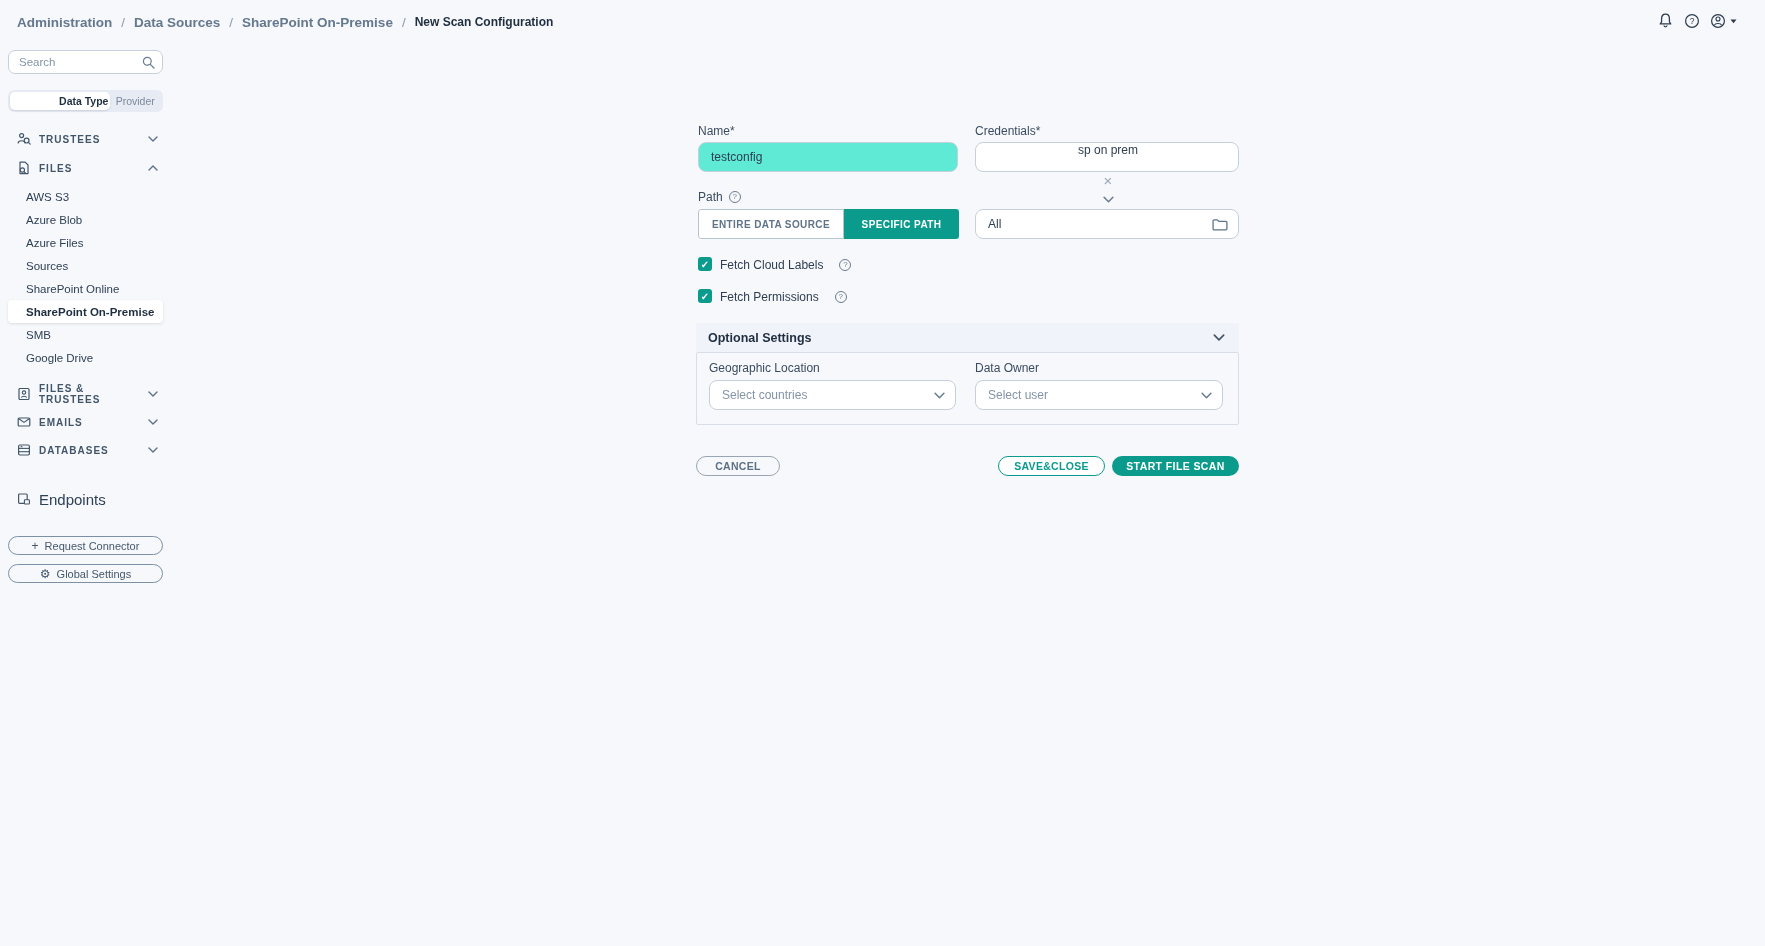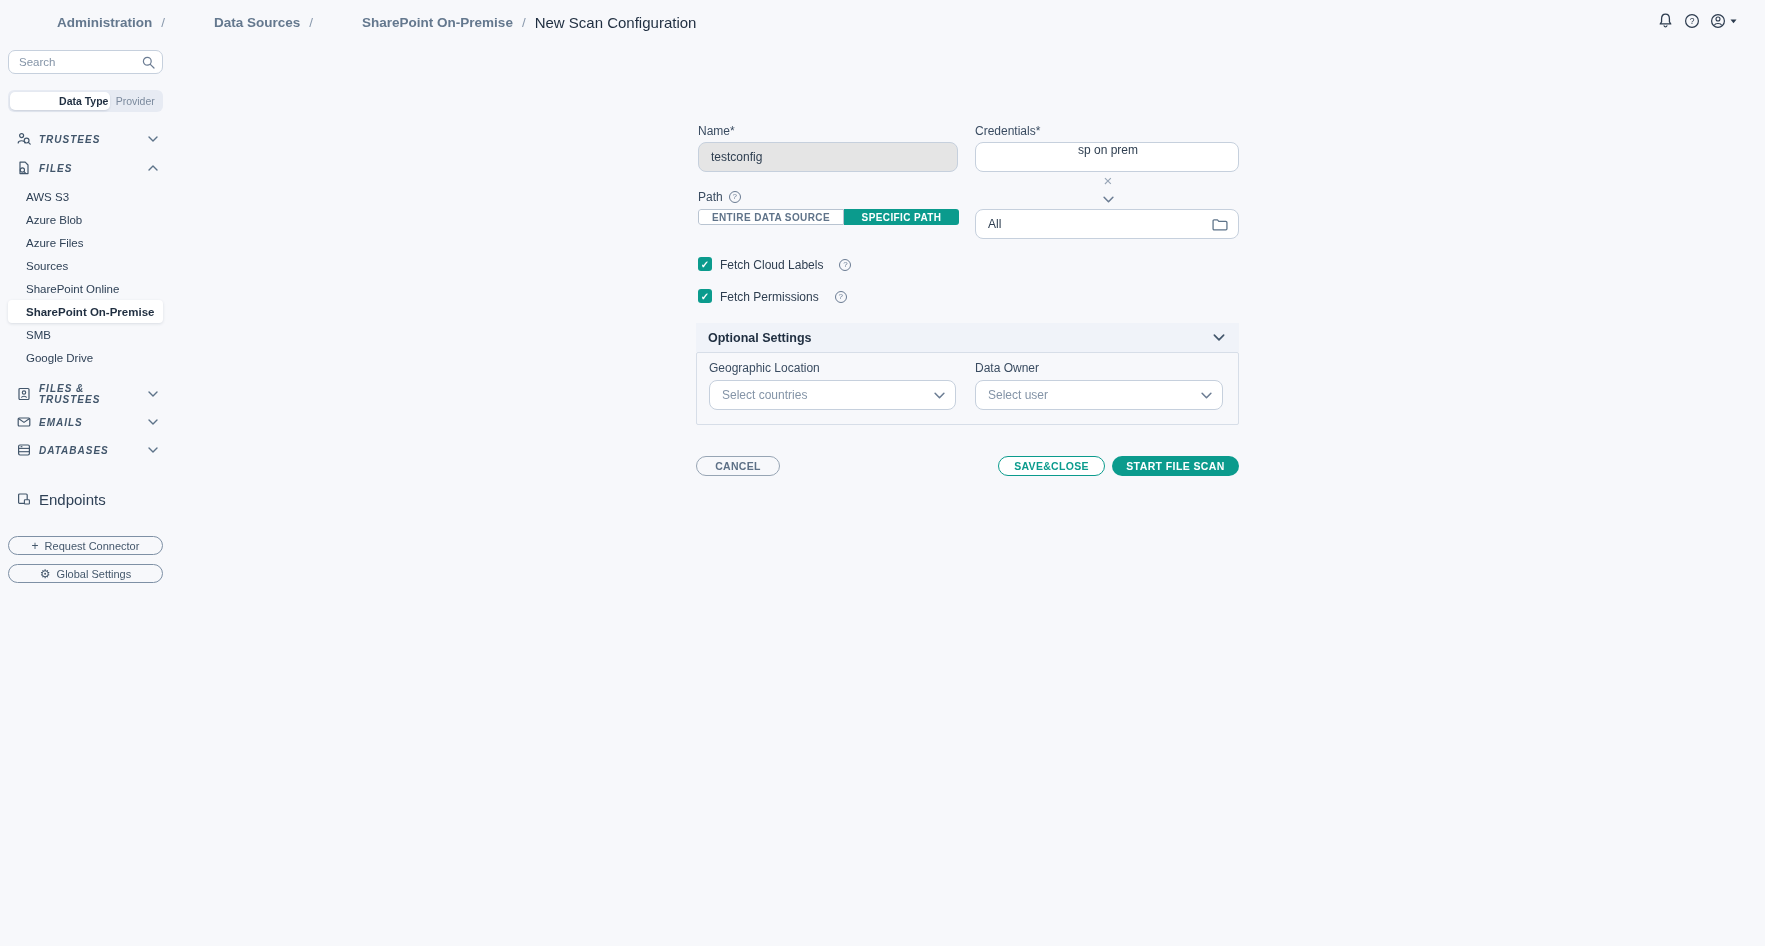--- a/index.html
+++ b/index.html
@@ -12,68 +12,68 @@
     --slate:#5d7389;
     --muted:#8494a7;
   }
   *{box-sizing:border-box;}
   html,body{margin:0;padding:0;}
   body{background:var(--bg);font-family:"Liberation Sans",sans-serif;color:var(--text);}
   .stage{position:relative;width:1765px;height:946px;background:var(--bg);overflow:hidden;}
 
   
   .breadcrumb{position:absolute;left:17px;top:11px;height:22px;display:flex;align-items:center;gap:9px;font-size:13.5px;}
-  .breadcrumb a{color:#64788e;font-weight:600;text-decoration:none;cursor:pointer;margin-left:40px;}
+  .breadcrumb a{color:#64788e;font-weight:600;text-decoration:none;cursor:pointer;}
   .breadcrumb .sep{color:#8b9bae;font-weight:400;}
-  .breadcrumb .current{color:var(--text-dark);font-weight:400;font-size:15px;}
+  .breadcrumb .current{color:var(--text-dark);font-weight:700;font-size:12px;}
   .top-icons{position:absolute;right:28px;top:12px;display:flex;align-items:center;gap:10px;color:#2c3b4e;}
   .top-icons .icn{display:flex;align-items:center;cursor:pointer;}
 
   
   .sidebar{position:absolute;left:8px;top:0;width:155px;height:946px;}
   .search-wrap{position:absolute;left:0;top:50px;width:155px;height:24px;}
   .search-wrap input{width:155px;height:24px;border:1px solid var(--border);border-radius:7px;background:#fff;
     font:11.5px "Liberation Sans",sans-serif;color:var(--text);padding:0 26px 0 10px;outline:none;}
   .search-wrap input::placeholder{color:var(--muted);}
   .search-wrap .mag{position:absolute;right:8px;top:6px;color:#6b7c93;}
 
   .tabgroup{position:absolute;left:0;top:90px;width:155px;height:22px;background:#e7ebf3;border-radius:6px;
     display:flex;align-items:center;padding:2px;}
   .tab{flex:1;height:18px;display:flex;align-items:center;justify-content:center;font-size:10.5px;cursor:pointer;}
   .tab.sel{background:#fff;border-radius:5px;font-weight:700;color:var(--text-dark);box-shadow:0 1px 2px rgba(44,62,88,.15);padding-left:48px;}
   .tab.unsel{color:#7b8a9d;}
 
   .nav-section{position:absolute;left:0;width:155px;height:24px;display:flex;align-items:center;gap:8px;
     padding:0 5px 0 9px;cursor:pointer;color:#42566b;}
-  .nav-section .lbl{font-size:10px;font-weight:700;letter-spacing:1px;color:#42566b;font-style:italic;}
+  .nav-section .lbl{font-size:10px;font-weight:700;letter-spacing:1px;color:#42566b;}
   .nav-section .chev{margin-left:auto;color:#5d7389;display:flex;}
   .nav-item{position:absolute;left:0;width:155px;height:23px;display:flex;align-items:center;padding-left:18px;
     font-size:11.5px;color:#2f4156;cursor:pointer;border-radius:4px;}
   .nav-item.selected{background:#fff;font-weight:700;color:var(--text-dark);box-shadow:0 1px 3px rgba(44,62,88,.14);}
 
   .side-btn{position:absolute;left:0;width:155px;height:19px;border:1px solid #7e90a5;border-radius:10px;
     background:transparent;display:flex;align-items:center;justify-content:center;gap:6px;
     font-size:11px;color:#44576b;cursor:pointer;}
   .side-btn .g{font-size:12px;line-height:1;color:#44576b;}
 
   
   .fld-label{position:absolute;font-size:12px;color:#3a4c61;display:flex;align-items:center;gap:6px;}
-  .text-input{position:absolute;height:30px;border:1px solid var(--border);border-radius:8px;background:#e5e5e5;
+  .text-input{position:absolute;height:30px;border:1px solid var(--border);border-radius:8px;background:#5eead4;
     font:12px "Liberation Sans",sans-serif;color:var(--text);padding:0 12px;outline:none;}
   .select{position:absolute;height:30px;border:1px solid var(--border);border-radius:8px;background:#fff;
     display:flex;align-items:center;padding:0 10px 0 12px;font-size:12px;color:var(--text);cursor:pointer;gap:8px;}
   .select .ph{color:var(--muted);}
   .select .spacer{flex:1;}
   .select .x{color:#97a5b6;font-size:13px;line-height:1;cursor:pointer;}
   .select .chev{color:#6b7c93;display:flex;}
 
   .qmark{width:12px;height:12px;border:1px solid #6b7c93;border-radius:50%;color:#6b7c93;
     font-size:8px;line-height:1;display:inline-flex;align-items:center;justify-content:center;flex:none;}
 
-  .toggle{position:absolute;left:698px;top:209px;height:16px;display:flex;border-radius:3px;overflow:hidden;}
+  .toggle{position:absolute;left:698px;top:209px;height:30px;display:flex;border-radius:3px;overflow:hidden;}
   .tg{display:flex;align-items:center;justify-content:center;font-size:10px;font-weight:700;letter-spacing:.4px;cursor:pointer;}
   .tg.off{width:146px;background:#fff;border:1px solid #b9c4d1;color:#5f7389;border-radius:3px 0 0 3px;}
   .tg.on{width:115px;background:var(--accent);color:#fff;}
 
   .cbx{position:absolute;width:14px;height:14px;background:var(--accent);border-radius:3px;color:#fff;
     font-size:10px;font-weight:700;display:flex;align-items:center;justify-content:center;cursor:pointer;}
   .cbx-label{position:absolute;font-size:12px;color:var(--text);display:flex;align-items:center;gap:16px;}
 
   .opt-header{position:absolute;left:696px;top:323px;width:543px;height:29px;background:#f0f3f9;
     display:flex;align-items:center;padding:0 14px 0 12px;cursor:pointer;}

